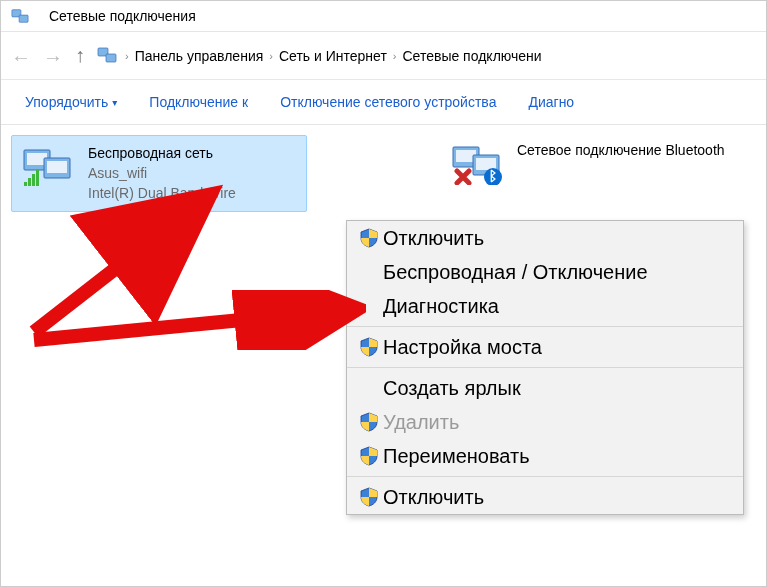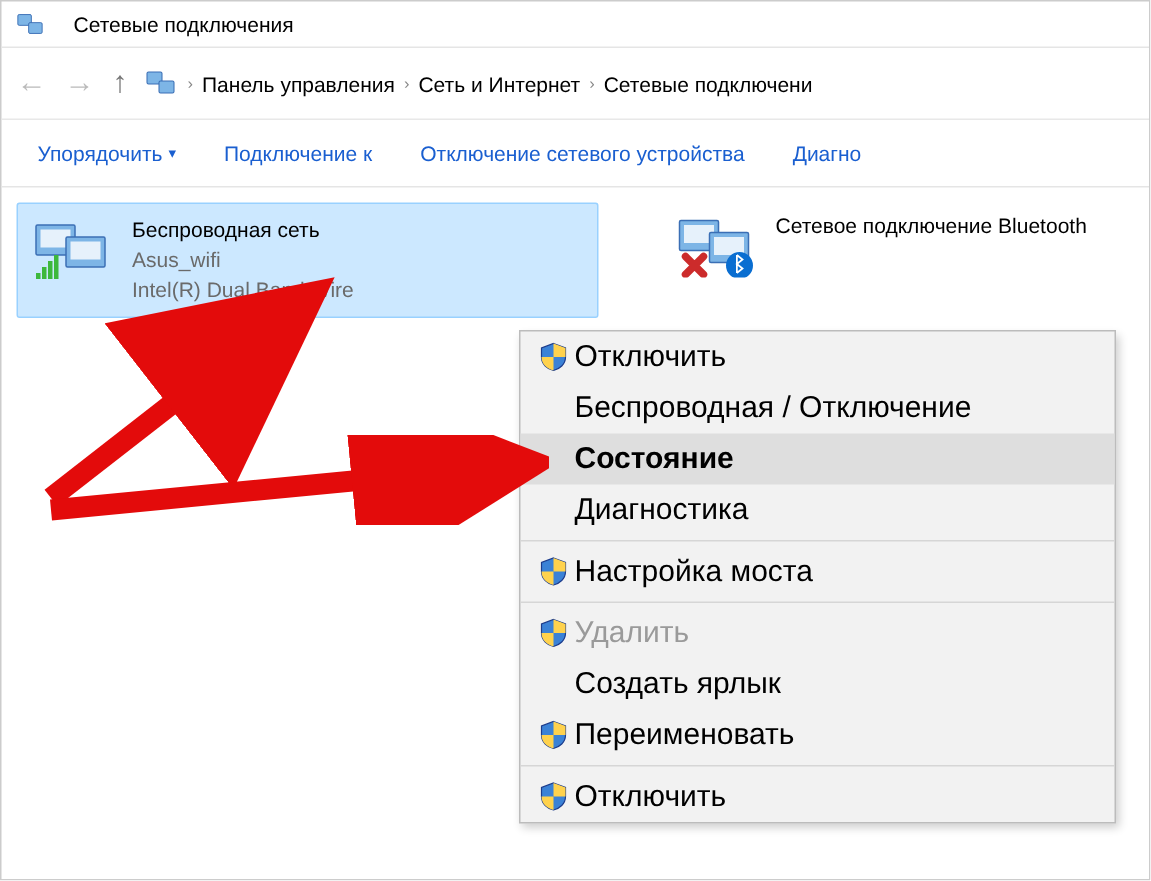--- a/index.html
+++ b/index.html
@@ -31,21 +31,21 @@
     .toolbar {
       display: flex; gap: 32px; padding: 14px 24px;
       border-bottom: 1px solid #e5e5e5;
       color: #1a5fd0;
     }
     .tool-item { display: inline-flex; align-items: center; gap: 4px; cursor: pointer; }
     .dropdown-caret { font-size: 10px; }
     .content { padding: 10px; position: relative; }
     .conn {
       display: flex; align-items: flex-start; gap: 10px;
-      padding: 8px 10px; width: 388px; border-radius: 2px;
+      padding: 8px 10px; width: 296px; border-radius: 2px;
     }
     .conn.selected { background: #cce8ff; border: 1px solid #99d1ff; }
     .conn.plain { position: absolute; left: 440px; top: 8px; width: 300px; }
     .conn-icon { width: 56px; height: 44px; display: inline-flex; flex-shrink: 0; }
     .conn-text { display: flex; flex-direction: column; gap: 2px; line-height: 1.3; }
     .conn-name { color: #000; }
     .conn-sub { color: #6a6a6a; }
     .context-menu {
       position: absolute; left: 346px; top: 220px;
       width: 398px; background: #f2f2f2; border: 1px solid #bcbcbc;
@@ -177,49 +177,45 @@
           <svg viewBox="0 0 20 20">
             <use href="#shield-uac"></use>
           </svg>
         </span>
       <span>Отключить</span>
     </div>
     <div class="menu-item">
       <span class="mi-icon"></span>
       <span>Беспроводная / Отключение</span>
     </div>
-    <div class="menu-item highlight">
-      <span class="mi-icon"></span>
-      <b>Состояние</b>
-    </div>
     <div class="menu-item">
       <span class="mi-icon"></span>
       <span>Диагностика</span>
     </div>
     <div class="menu-sep"></div>
     <div class="menu-item">
       <span class="mi-icon">
           <svg viewBox="0 0 20 20">
             <use href="#shield-uac"></use>
           </svg>
         </span>
       <span>Настройка моста</span>
     </div>
     <div class="menu-sep"></div>
-    <div class="menu-item disabled">
-      <span class="mi-icon">
-          <svg viewBox="0 0 20 20">
-            <use href="#shield-uac"></use>
-          </svg>
-        </span>
-      <span>Удалить</span>
-    </div>
     <div class="menu-item">
       <span class="mi-icon"></span>
       <span>Создать ярлык</span>
+    </div>
+    <div class="menu-item disabled">
+      <span class="mi-icon">
+          <svg viewBox="0 0 20 20">
+            <use href="#shield-uac"></use>
+          </svg>
+        </span>
+      <span>Удалить</span>
     </div>
     <div class="menu-item">
       <span class="mi-icon">
           <svg viewBox="0 0 20 20">
             <use href="#shield-uac"></use>
           </svg>
         </span>
       <span>Переименовать</span>
     </div>
     <div class="menu-sep"></div>

